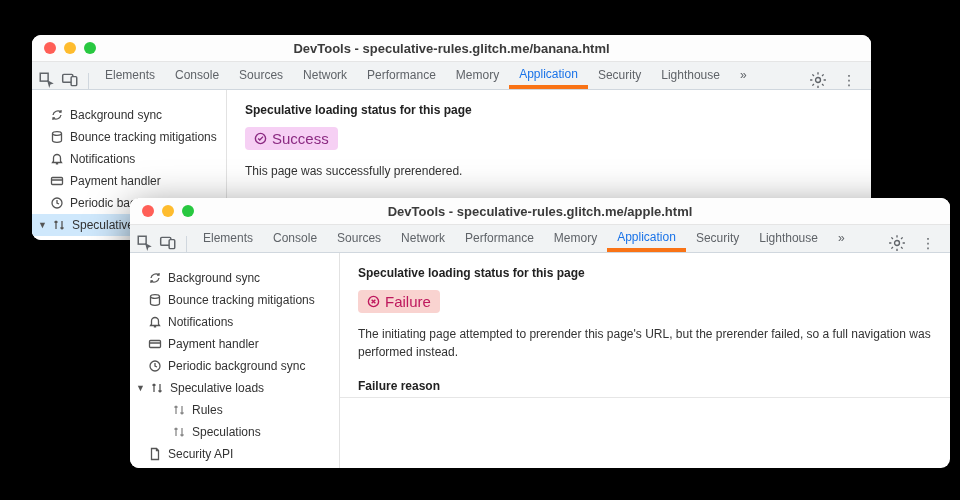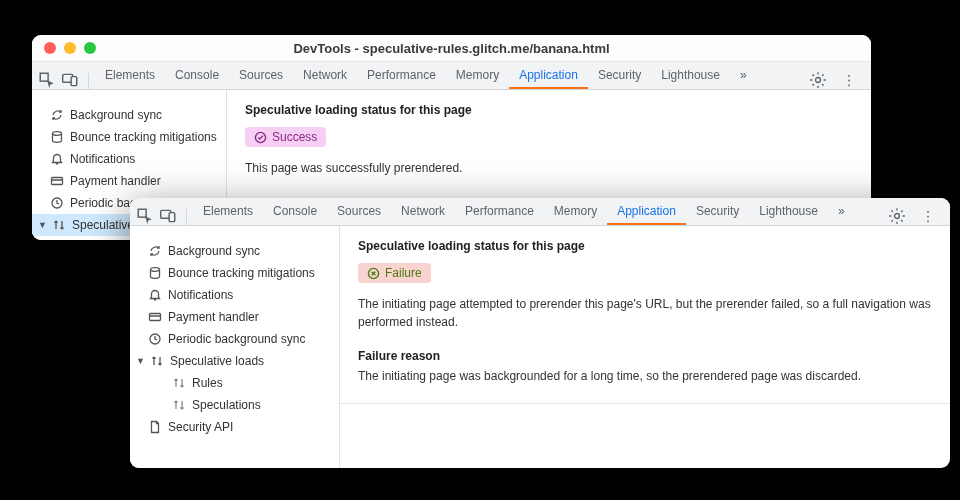--- a/index.html
+++ b/index.html
@@ -81,21 +81,21 @@
   .tab {
     padding: 0 10px;
     display: flex;
     align-items: center;
     color: #5f6368;
     cursor: pointer;
     border-bottom: 2px solid transparent;
   }
   .tab.active {
     color: #1a73e8;
-    border-bottom: 2px solid #f97316;
+    border-bottom: 4px solid #f97316;
   }
   .tb-right {
     display: flex;
     align-items: center;
     gap: 10px;
     padding-right: 4px;
   }
   .body {
     display: flex;
     flex: 1;
@@ -150,30 +150,30 @@
     font-weight: 700;
     color: #222;
     margin-bottom: 10px;
   }
   .badge {
     display: inline-flex;
     align-items: center;
     gap: 5px;
     padding: 3px 9px;
     border-radius: 4px;
-    font-size: 12px;
+    font-size: 15px;
     margin-bottom: 12px;
   }
   .badge.success {
     background: #f6d0f4;
     color: #8b2a82;
   }
   .badge.failure {
     background: #f9d3d0;
-    color: #4d7c0f;
+    color: #be185d;
   }
   .badge svg { width: 13px; height: 13px; }
   .desc {
     color: #333;
     margin-bottom: 18px;
     line-height: 1.5;
   }
   .subhead {
     font-weight: 700;
     color: #222;
@@ -302,20 +302,28 @@
             <path d="M4.5 7l1.7 1.7L9.7 5"></path>
           </svg>
         <span>Success</span>
       </div>
       <div class="desc">This page was successfully prerendered.</div>
     </div>
   </div>
 </div>
 
 <div class="window" style="left:130px; top:198px; width:820px; height:270px;">
+  <div class="titlebar">
+    <div class="traffic">
+      <span class="tl-close"></span>
+      <span class="tl-min"></span>
+      <span class="tl-max"></span>
+    </div>
+    <div class="title">DevTools - speculative-rules.glitch.me/apple.html</div>
+  </div>
   <div class="toolbar">
     <span class="tb-icon">
       <svg viewBox="0 0 16 16" fill="none" stroke="currentColor" stroke-width="1.3">
           <rect x="2" y="2" width="7" height="7"></rect>
           <path d="M8 8 L14 11 L11 12 L10 15 Z" fill="currentColor" stroke="none"></path>
         </svg>
     </span>
     <span class="tb-icon">
       <svg viewBox="0 0 16 16" fill="none" stroke="currentColor" stroke-width="1.3">
           <rect x="1.5" y="3" width="9" height="7" rx="1"></rect>
@@ -431,17 +439,16 @@
       <div class="section-title">Speculative loading status for this page</div>
       <div class="badge failure">
         <svg viewBox="0 0 14 14" fill="none" stroke="currentColor" stroke-width="1.5">
             <circle cx="7" cy="7" r="5.5"></circle>
             <path d="M5 5l4 4M9 5l-4 4"></path>
           </svg>
         <span>Failure</span>
       </div>
       <div class="desc">The initiating page attempted to prerender this page's URL, but the prerender failed, so a full navigation was performed instead.</div>
       <div class="subhead">Failure reason</div>
-      <div class="desc">The initiating page was backgrounded for a long time, so the prerendered page was discarded.</div>
       <div style="border-top:1px solid #e6e6e6; margin:0 -18px 10px;"></div>
     </div>
   </div>
 </div>
 
 </body></html>

